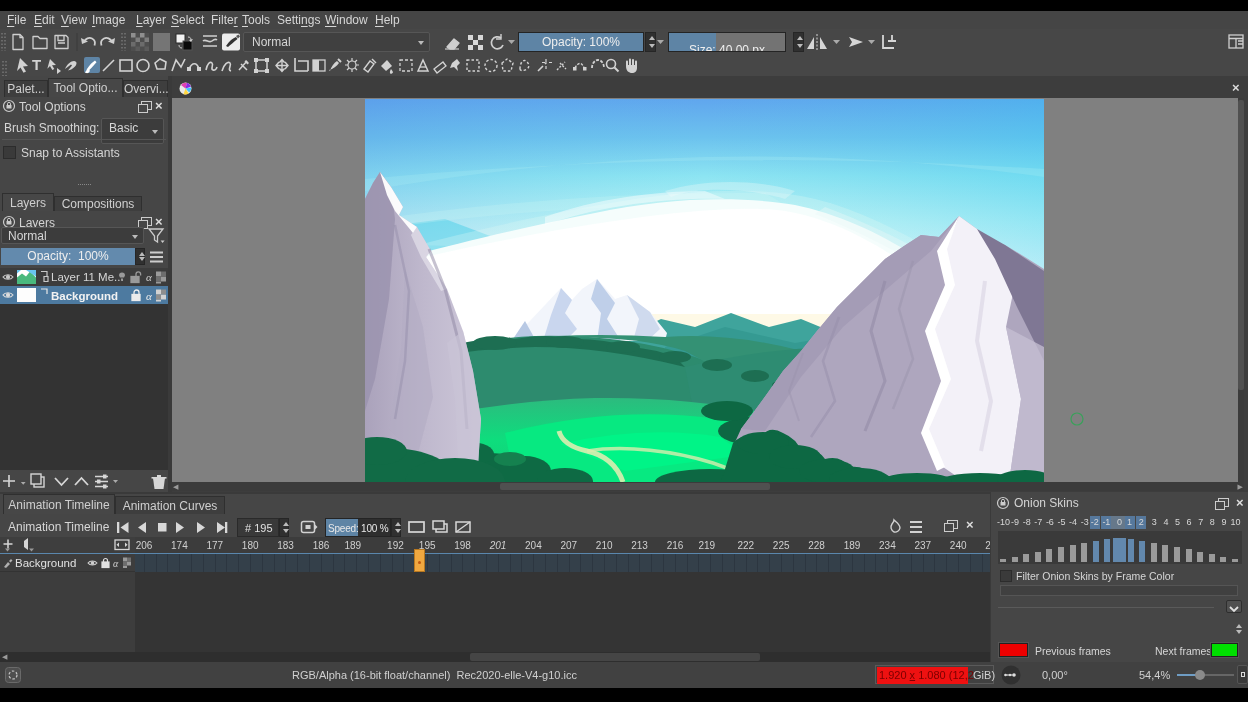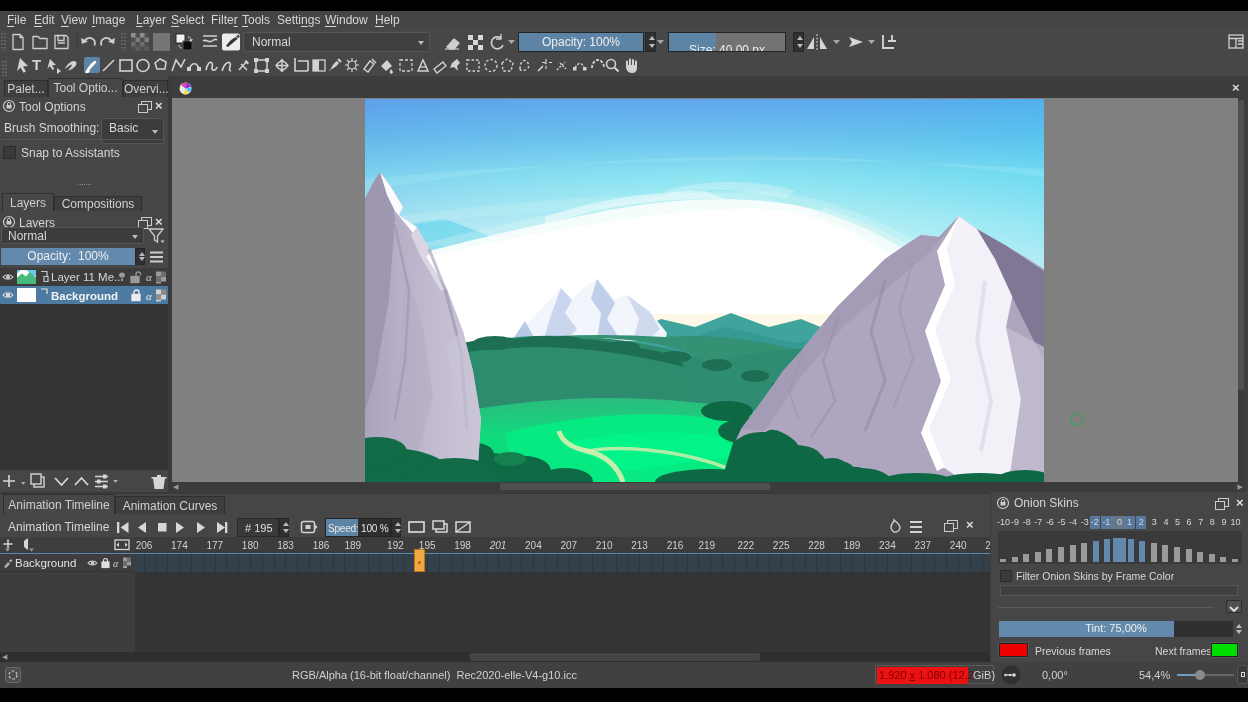--- a/index.html
+++ b/index.html
@@ -831,24 +831,20 @@
         <div style="position:absolute;left:234px;bottom:2px;width:6px;height:3px;background:#9a9a9a;"></div>
       </div>
     <div class="chk" style="left:10px;top:78px;width:12px;height:12px;"></div>
     <span class="abs" style="left:26px;top:78px;font-size:10.5px;">Filter Onion Skins by Frame Color</span>
     <div class="abs" style="left:10px;top:93px;width:238px;height:11px;background:#404040;border:1px solid #555;"></div>
     <div class="abs" style="left:8px;top:115px;width:216px;height:1px;background:#5a5a5a;"></div>
     <div class="abs" style="left:236px;top:108px;width:16px;height:13px;background:#505050;border:1px solid #2e2e2e;border-radius:2px;"><svg width="14" height="11" viewBox="0 0 14 11">
           <path d="M3 3l4 4 4-4" fill="none" stroke="#e0e0e0" stroke-width="1.8"></path>
         </svg></div>
 
-    <div class="slider" style="left:9px;top:129px;width:234px;height:16px;border:none;background:#2f2f2f;">
-        <div class="fill" style="width:175px;background:#638aad;"></div>
-        <div class="lbl" style="margin-top:1px;font-size:11px;">Tint: 75,00%</div>
-      </div>
     <div class="spin" style="left:243px;top:129px;height:16px;width:9px;background:none;border:none;"></div>
 
     <div class="abs" style="left:9px;top:151px;width:29px;height:14px;background:#ee0000;border:1px solid #222;outline:1px solid #555;"></div>
     <span class="abs" style="left:45px;top:153px;font-size:10.5px;">Previous frames</span>
     <span class="abs" style="left:165px;top:153px;font-size:10.5px;">Next frames</span>
     <div class="abs" style="left:221px;top:151px;width:27px;height:14px;background:#00e000;border:1px solid #222;outline:1px solid #555;"></div>
   </div>
   <div id="statusbar">
     <svg class="abs" style="left:5px;top:5px" width="16" height="16" viewBox="0 0 16 16">
         <rect x="0.5" y="0.5" width="15" height="15" rx="3" fill="#4f4f4f" stroke="#6a6a6a"></rect>

